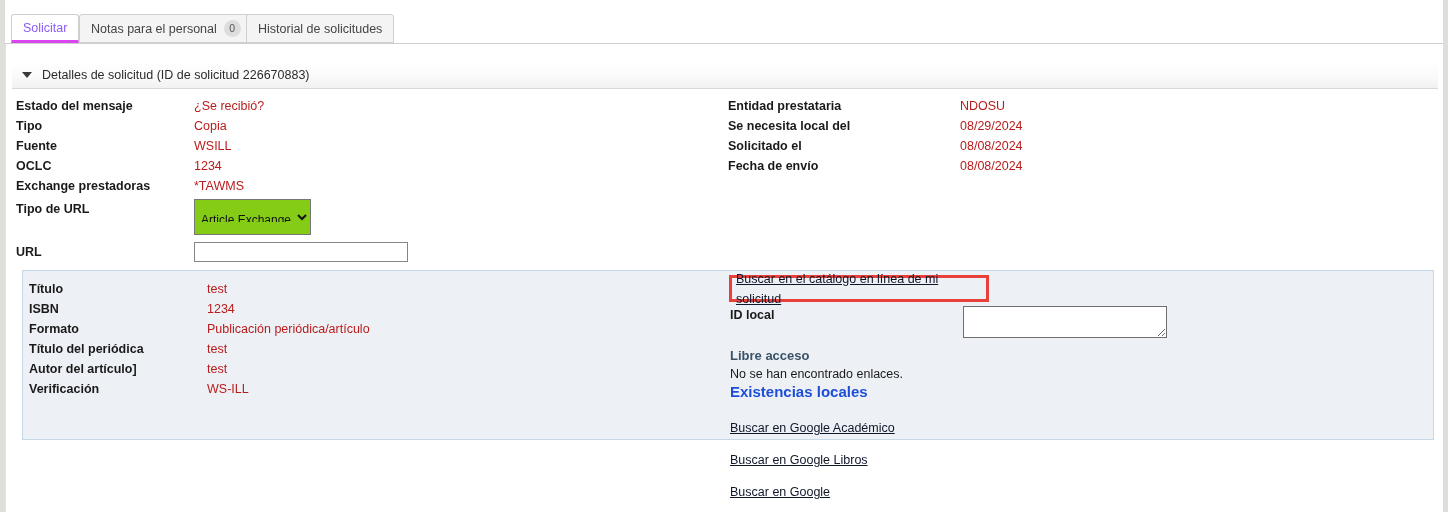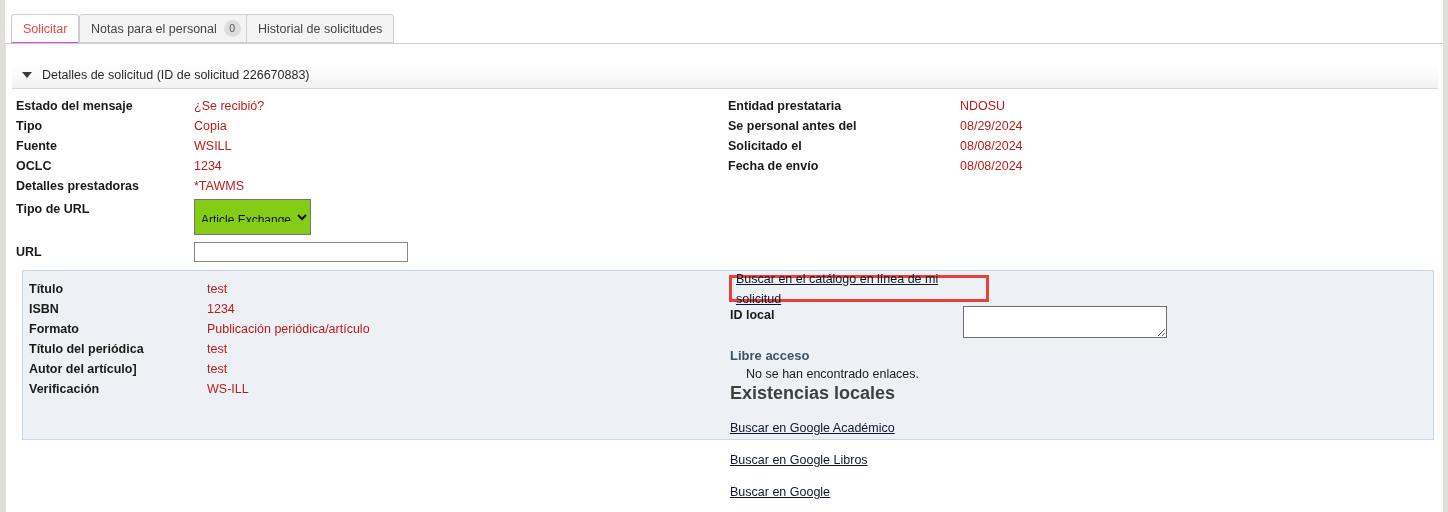--- a/index.html
+++ b/index.html
@@ -81,22 +81,22 @@
     font-size: 12.5px;
     color: #444444;
     border: 1px solid #cfcfcf;
     border-radius: 3px 3px 0 0;
     background: #f4f4f4;
     cursor: pointer;
     white-space: nowrap;
   }
   .tab.active {
     background: #ffffff;
-    border-bottom: 1px solid #d946ef;
-    color: #ef4444;
+    border-bottom: 3px solid #d946ef;
+    color: #8b5cf6;
     z-index: 3;
   }
   .tab-badge {
     display: inline-flex;
     align-items: center;
     justify-content: center;
     min-width: 17px;
     height: 17px;
     margin-left: 7px;
     padding: 0 4px;
@@ -269,32 +269,32 @@
   .oa-head {
     position: absolute;
     left: 1px;
     top: 73px;
     font-weight: bold;
     font-size: 13px;
     color: #3b5368;
   }
   .oa-text {
     position: absolute;
-    left: 17px;
+    left: 1px;
     top: 92px;
     font-size: 12.5px;
     color: #1a1a1a;
   }
   .lh-head {
     position: absolute;
     left: 1px;
     top: 108px;
     font-weight: bold;
-    font-size: 18px;
-    color: #404040;
+    font-size: 15px;
+    color: #1d4ed8;
   }
   .search-links {
     position: absolute;
     left: 1px;
     top: 143px;
   }
   .search-links a { display: block; margin-bottom: 12px; }
 </style>
 </head>
 <body>
@@ -341,21 +341,21 @@
         </div>
         <div class="row">
           <div class="row-lbl">Fuente</div>
           <div class="row-val">WSILL</div>
         </div>
         <div class="row">
           <div class="row-lbl">OCLC</div>
           <div class="row-val">1234</div>
         </div>
         <div class="row">
-          <div class="row-lbl">Detalles prestadoras</div>
+          <div class="row-lbl">Exchange prestadoras</div>
           <div class="row-val">*TAWMS</div>
         </div>
 
         <div class="row url-type-row">
           <div class="row-lbl">Tipo de URL</div>
           <select class="url-type">
             <option>Article Exchange</option>
           </select>
         </div>
 
@@ -370,21 +370,21 @@
         </div>
 
       </div>
 
       <div class="col-right">
         <div class="row">
           <div class="row-lbl">Entidad prestataria</div>
           <div class="row-val">NDOSU</div>
         </div>
         <div class="row">
-          <div class="row-lbl">Se personal antes del</div>
+          <div class="row-lbl">Se necesita local del</div>
           <div class="row-val">08/29/2024</div>
         </div>
         <div class="row">
           <div class="row-lbl">Solicitado el</div>
           <div class="row-val">08/08/2024</div>
         </div>
         <div class="row">
           <div class="row-lbl">Fecha de envío</div>
           <div class="row-val">08/08/2024</div>
         </div>

